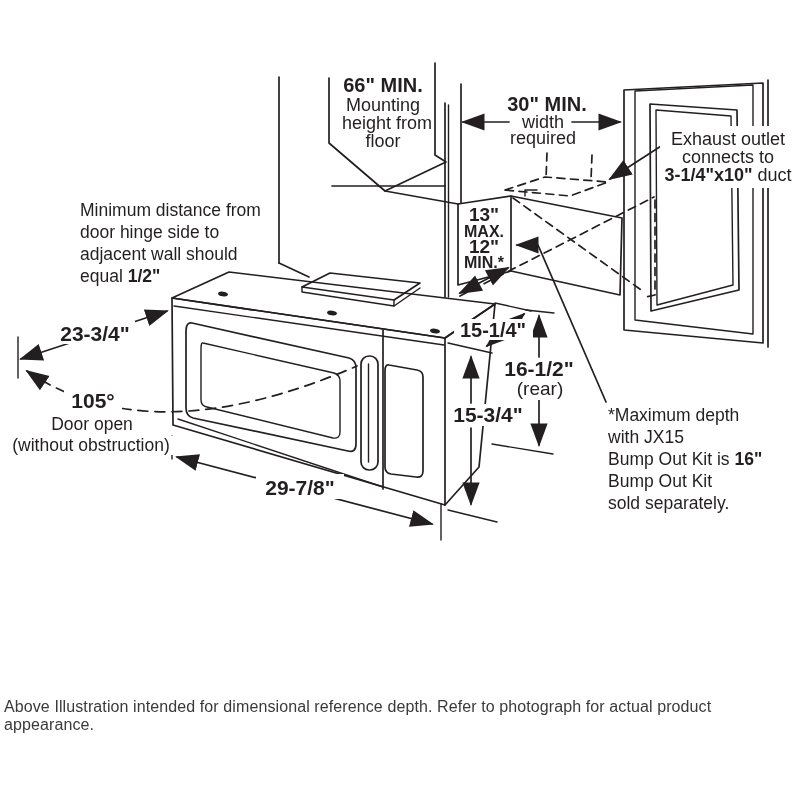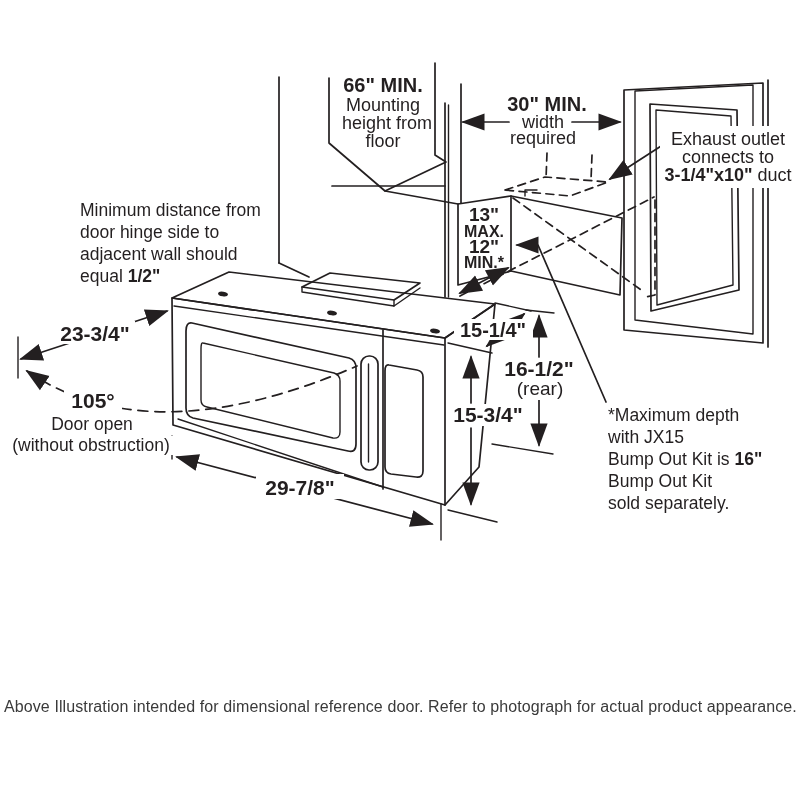--- a/index.html
+++ b/index.html
@@ -166,15 +166,15 @@
 
     <text class="b t21 mid" x="95" y="341">23-3/4"</text>
     <text class="b t21 mid" x="300" y="495">29-7/8"</text>
     <text class="b t20 mid" x="493" y="337">15-1/4"</text>
     <text class="b t21 mid" x="539" y="376">16-1/2"</text>
     <text class="t19 mid" x="540" y="395">(rear)</text>
     <text class="b t21 mid" x="488" y="422">15-3/4"</text>
   </g>
 </svg>
 
-<div class="caption">Above Illustration intended for dimensional reference door. Refer to photograph for actual product appearance.</div>
+<div class="caption">Above Illustration intended for dimensional reference depth. Refer to photograph for actual product appearance.</div>
 
 </div>
 
 </body></html>

